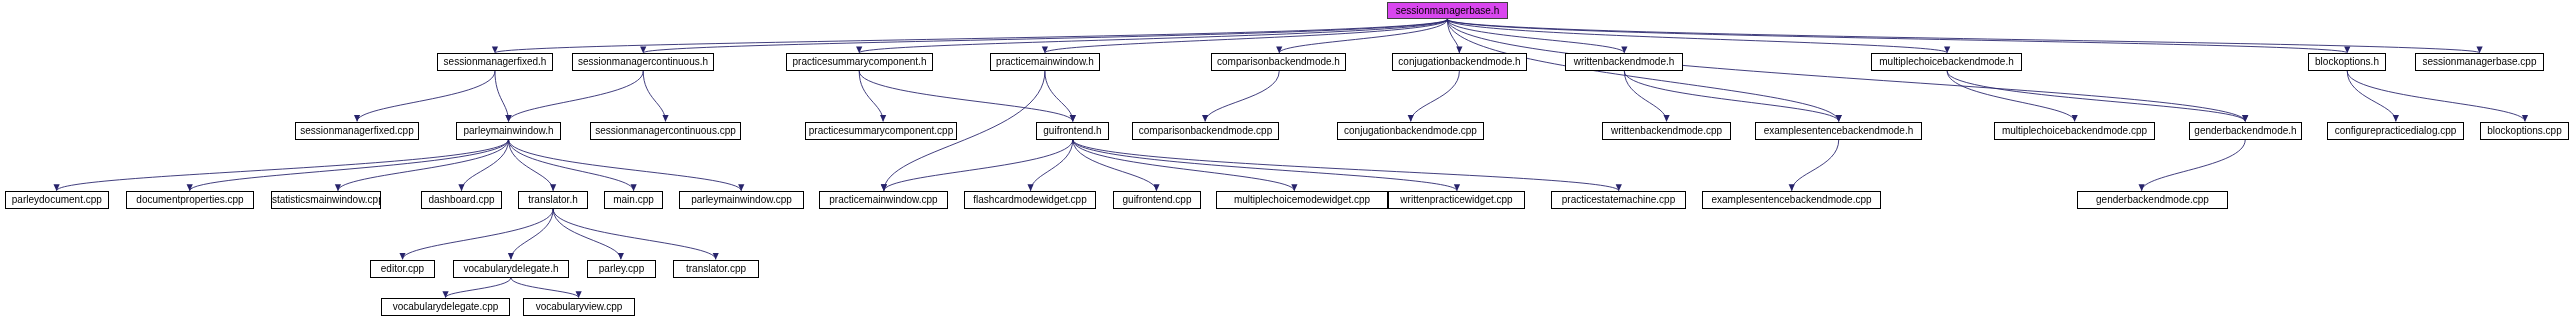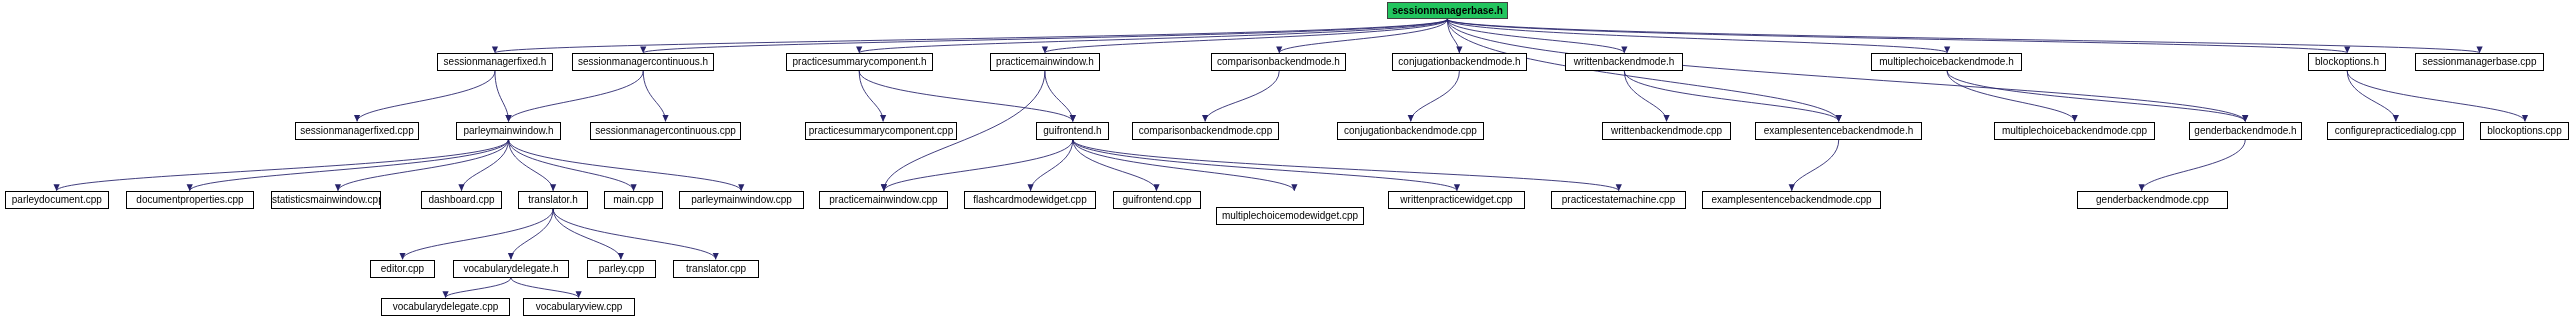--- a/index.html
+++ b/index.html
@@ -20,23 +20,23 @@
     color:#000000;
     font-size:10px;
     line-height:16px;
     height:17.5px;
     text-align:center;
     white-space:nowrap;
     overflow:hidden;
     z-index:5;
   }
   .node.root{
-    background:#22c55e;
+    background:#d946ef;
     border:0.8px solid #404040;
-    font-weight:bold;
+    font-weight:normal;
   }
 </style>
 </head>
 <body>
 
 <div id="graph">
   <svg id="edges" viewBox="0 0 3232 411" xmlns="http://www.w3.org/2000/svg">
     <defs>
       <marker id="arw" markerWidth="9" markerHeight="9" refX="8" refY="4.5" orient="auto" markerUnits="userSpaceOnUse">
         <path d="M0,0.6 L8.5,4.5 L0,8.4 z" fill="#27236b"></path>
@@ -122,21 +122,21 @@
       <div class="node" id="node-n24" style="left: 4.8px; top: 191px; width: 104px;">parleydocument.cpp</div>
       <div class="node" id="node-n25" style="left: 126px; top: 191px; width: 128px;">documentproperties.cpp</div>
       <div class="node" id="node-n26" style="left: 271px; top: 191px; width: 110px;">statisticsmainwindow.cpp</div>
       <div class="node" id="node-n27" style="left: 421px; top: 191px; width: 81px;">dashboard.cpp</div>
       <div class="node" id="node-n28" style="left: 518px; top: 191px; width: 70px;">translator.h</div>
       <div class="node" id="node-n29" style="left: 604px; top: 191px; width: 59px;">main.cpp</div>
       <div class="node" id="node-n30" style="left: 679px; top: 191px; width: 125px;">parleymainwindow.cpp</div>
       <div class="node" id="node-n31" style="left: 819px; top: 191px; width: 129px;">practicemainwindow.cpp</div>
       <div class="node" id="node-n32" style="left: 964px; top: 191px; width: 132px;">flashcardmodewidget.cpp</div>
       <div class="node" id="node-n33" style="left: 1113px; top: 191px; width: 88px;">guifrontend.cpp</div>
-      <div class="node" id="node-n34" style="left: 1216px; top: 191px; width: 148px; margin-top: 16px;">multiplechoicemodewidget.cpp</div>
+      <div class="node" id="node-n34" style="left: 1216px; top: 191px; width: 172px;">multiplechoicemodewidget.cpp</div>
       <div class="node" id="node-n35" style="left: 1388px; top: 191px; width: 137px;">writtenpracticewidget.cpp</div>
       <div class="node" id="node-n36" style="left: 1551px; top: 191px; width: 135px;">practicestatemachine.cpp</div>
       <div class="node" id="node-n37" style="left: 1702px; top: 191px; width: 179px;">examplesentencebackendmode.cpp</div>
       <div class="node" id="node-n38" style="left: 2077px; top: 191px; width: 151px;">genderbackendmode.cpp</div>
       <div class="node" id="node-n39" style="left: 370px; top: 260px; width: 65px;">editor.cpp</div>
       <div class="node" id="node-n40" style="left: 453px; top: 260px; width: 116px;">vocabularydelegate.h</div>
       <div class="node" id="node-n41" style="left: 587px; top: 260px; width: 69px;">parley.cpp</div>
       <div class="node" id="node-n42" style="left: 673px; top: 260px; width: 86px;">translator.cpp</div>
       <div class="node" id="node-n43" style="left: 381px; top: 298px; width: 129px;">vocabularydelegate.cpp</div>
       <div class="node" id="node-n44" style="left: 523px; top: 298px; width: 112px;">vocabularyview.cpp</div>

